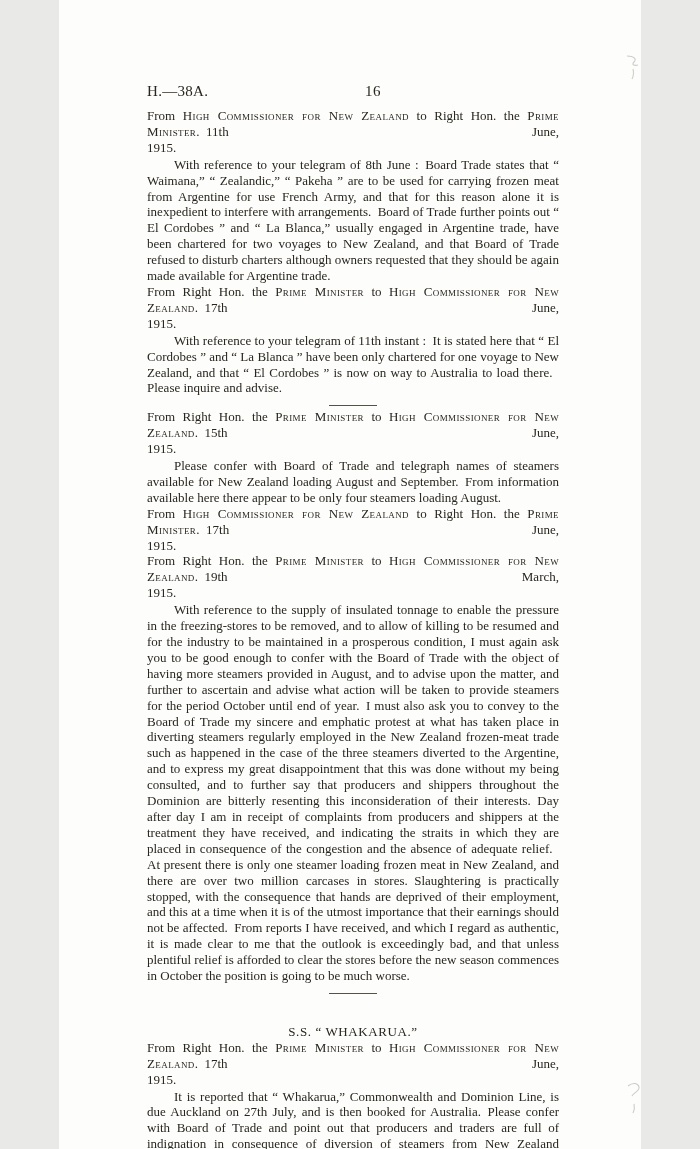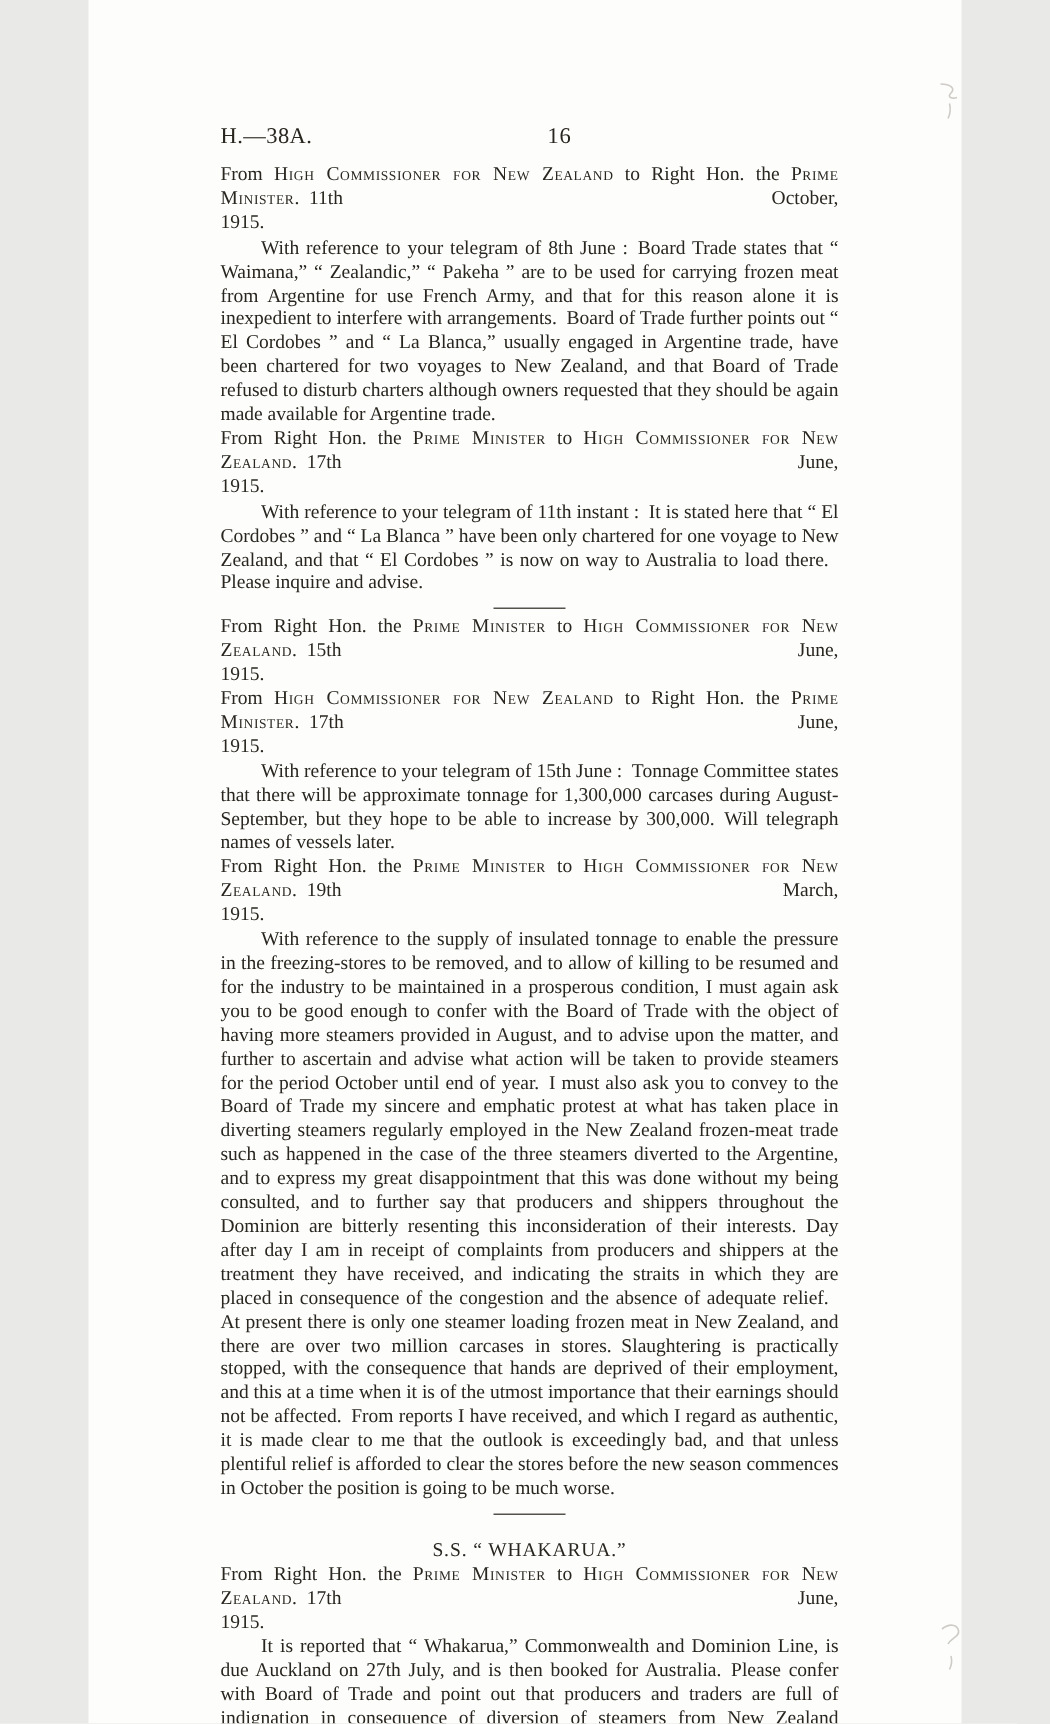--- a/index.html
+++ b/index.html
@@ -19,57 +19,57 @@
   .doc-ref{position:absolute;left:0;top:0;letter-spacing:.3px;}
   .page-num{position:absolute;left:50%;top:0;transform:translateX(-50%);letter-spacing:.5px;margin-left:20px;}
   .telegram{}
   .telegram.first{margin-top:6px;}
   .t-head{text-align:justify;text-align-last:justify;}
   .sc{font-variant:small-caps;letter-spacing:.4px;}
   .t-year{text-align:left;}
   .t-body{margin:1px 0 0 0;text-align:justify;text-indent:27px;}
   .t-body.cont{text-align-last:justify;}
   hr.sep{width:48px;border:0;border-top:1.4px solid #55524c;margin:9px auto 3px auto;}
-  .ship-head{text-align:center;margin:15px 0 0 0;letter-spacing:.6px;}
+  .ship-head{text-align:center;margin:30px 0 0 0;letter-spacing:.6px;}
   .artifact{position:absolute;opacity:.55;}
   .artifact svg{display:block;}
 </style>
 </head>
 <body>
 
 <div class="page">
 
   <div class="page-header">
     <span class="doc-ref">H.—38A.</span>
     <span class="page-num">16</span>
   </div>
 
   <section class="telegram first">
-    <div class="t-head"><span>From</span> <span class="sc">High Commissioner for New Zealand</span> <span>to Right Hon. the</span> <span class="sc">Prime Minister</span><span>. 11th October,</span></div>
+    <div class="t-head"><span>From</span> <span class="sc">High Commissioner for New Zealand</span> <span>to Right Hon. the</span> <span class="sc">Prime Minister</span><span>. 11th June,</span></div>
     <div class="t-year">1915.</div>
     <p class="t-body">With reference to your telegram of 8th June : Board Trade states that “ Waimana,” “ Zealandic,” “ Pakeha ” are to be used for carrying frozen meat from Argentine for use French Army, and that for this reason alone it is inexpedient to interfere with arrangements. Board of Trade further points out “ El Cordobes ” and “ La Blanca,” usually engaged in Argentine trade, have been chartered for two voyages to New Zealand, and that Board of Trade refused to disturb charters although owners requested that they should be again made available for Argentine trade.</p>
   </section>
 
   <section class="telegram">
     <div class="t-head"><span>From Right Hon. the</span> <span class="sc">Prime Minister</span> <span>to</span> <span class="sc">High Commissioner for New Zealand</span><span>. 17th June,</span></div>
     <div class="t-year">1915.</div>
     <p class="t-body">With reference to your telegram of 11th instant : It is stated here that “ El Cordobes ” and “ La Blanca ” have been only chartered for one voyage to New Zealand, and that “ El Cordobes ” is now on way to Australia to load there. Please inquire and advise.</p>
   </section>
 
   <hr class="sep">
 
   <section class="telegram">
     <div class="t-head"><span>From Right Hon. the</span> <span class="sc">Prime Minister</span> <span>to</span> <span class="sc">High Commissioner for New Zealand</span><span>. 15th June,</span></div>
     <div class="t-year">1915.</div>
+    <p class="t-body">Please confer with Board of Trade and telegraph names of steamers available for New Zealand loading August and September. From information available here there appear to be only four steamers loading August.</p>
   </section>
 
   <section class="telegram">
     <div class="t-head"><span>From</span> <span class="sc">High Commissioner for New Zealand</span> <span>to Right Hon. the</span> <span class="sc">Prime Minister</span><span>. 17th June,</span></div>
     <div class="t-year">1915.</div>
-    <p class="t-body">With reference to your telegram of 15th June : Tonnage Committee states that there will be approximate tonnage for 1,300,000 carcases during August-September, but they hope to be able to increase by 300,000. Will telegraph names of vessels later.</p>
   </section>
 
   <section class="telegram">
     <div class="t-head"><span>From Right Hon. the</span> <span class="sc">Prime Minister</span> <span>to</span> <span class="sc">High Commissioner for New Zealand</span><span>. 19th March,</span></div>
     <div class="t-year">1915.</div>
     <p class="t-body">With reference to the supply of insulated tonnage to enable the pressure in the freezing-stores to be removed, and to allow of killing to be resumed and for the industry to be maintained in a prosperous condition, I must again ask you to be good enough to confer with the Board of Trade with the object of having more steamers provided in August, and to advise upon the matter, and further to ascertain and advise what action will be taken to provide steamers for the period October until end of year. I must also ask you to convey to the Board of Trade my sincere and emphatic protest at what has taken place in diverting steamers regularly employed in the New Zealand frozen-meat trade such as happened in the case of the three steamers diverted to the Argentine, and to express my great disappointment that this was done without my being consulted, and to further say that producers and shippers throughout the Dominion are bitterly resenting this inconsideration of their interests. Day after day I am in receipt of complaints from producers and shippers at the treatment they have received, and indicating the straits in which they are placed in consequence of the congestion and the absence of adequate relief. At present there is only one steamer loading frozen meat in New Zealand, and there are over two million carcases in stores. Slaughtering is practically stopped, with the consequence that hands are deprived of their employment, and this at a time when it is of the utmost importance that their earnings should not be affected. From reports I have received, and which I regard as authentic, it is made clear to me that the outlook is exceedingly bad, and that unless plentiful relief is afforded to clear the stores before the new season commences in October the position is going to be much worse.</p>
   </section>
 
   <hr class="sep">
 

